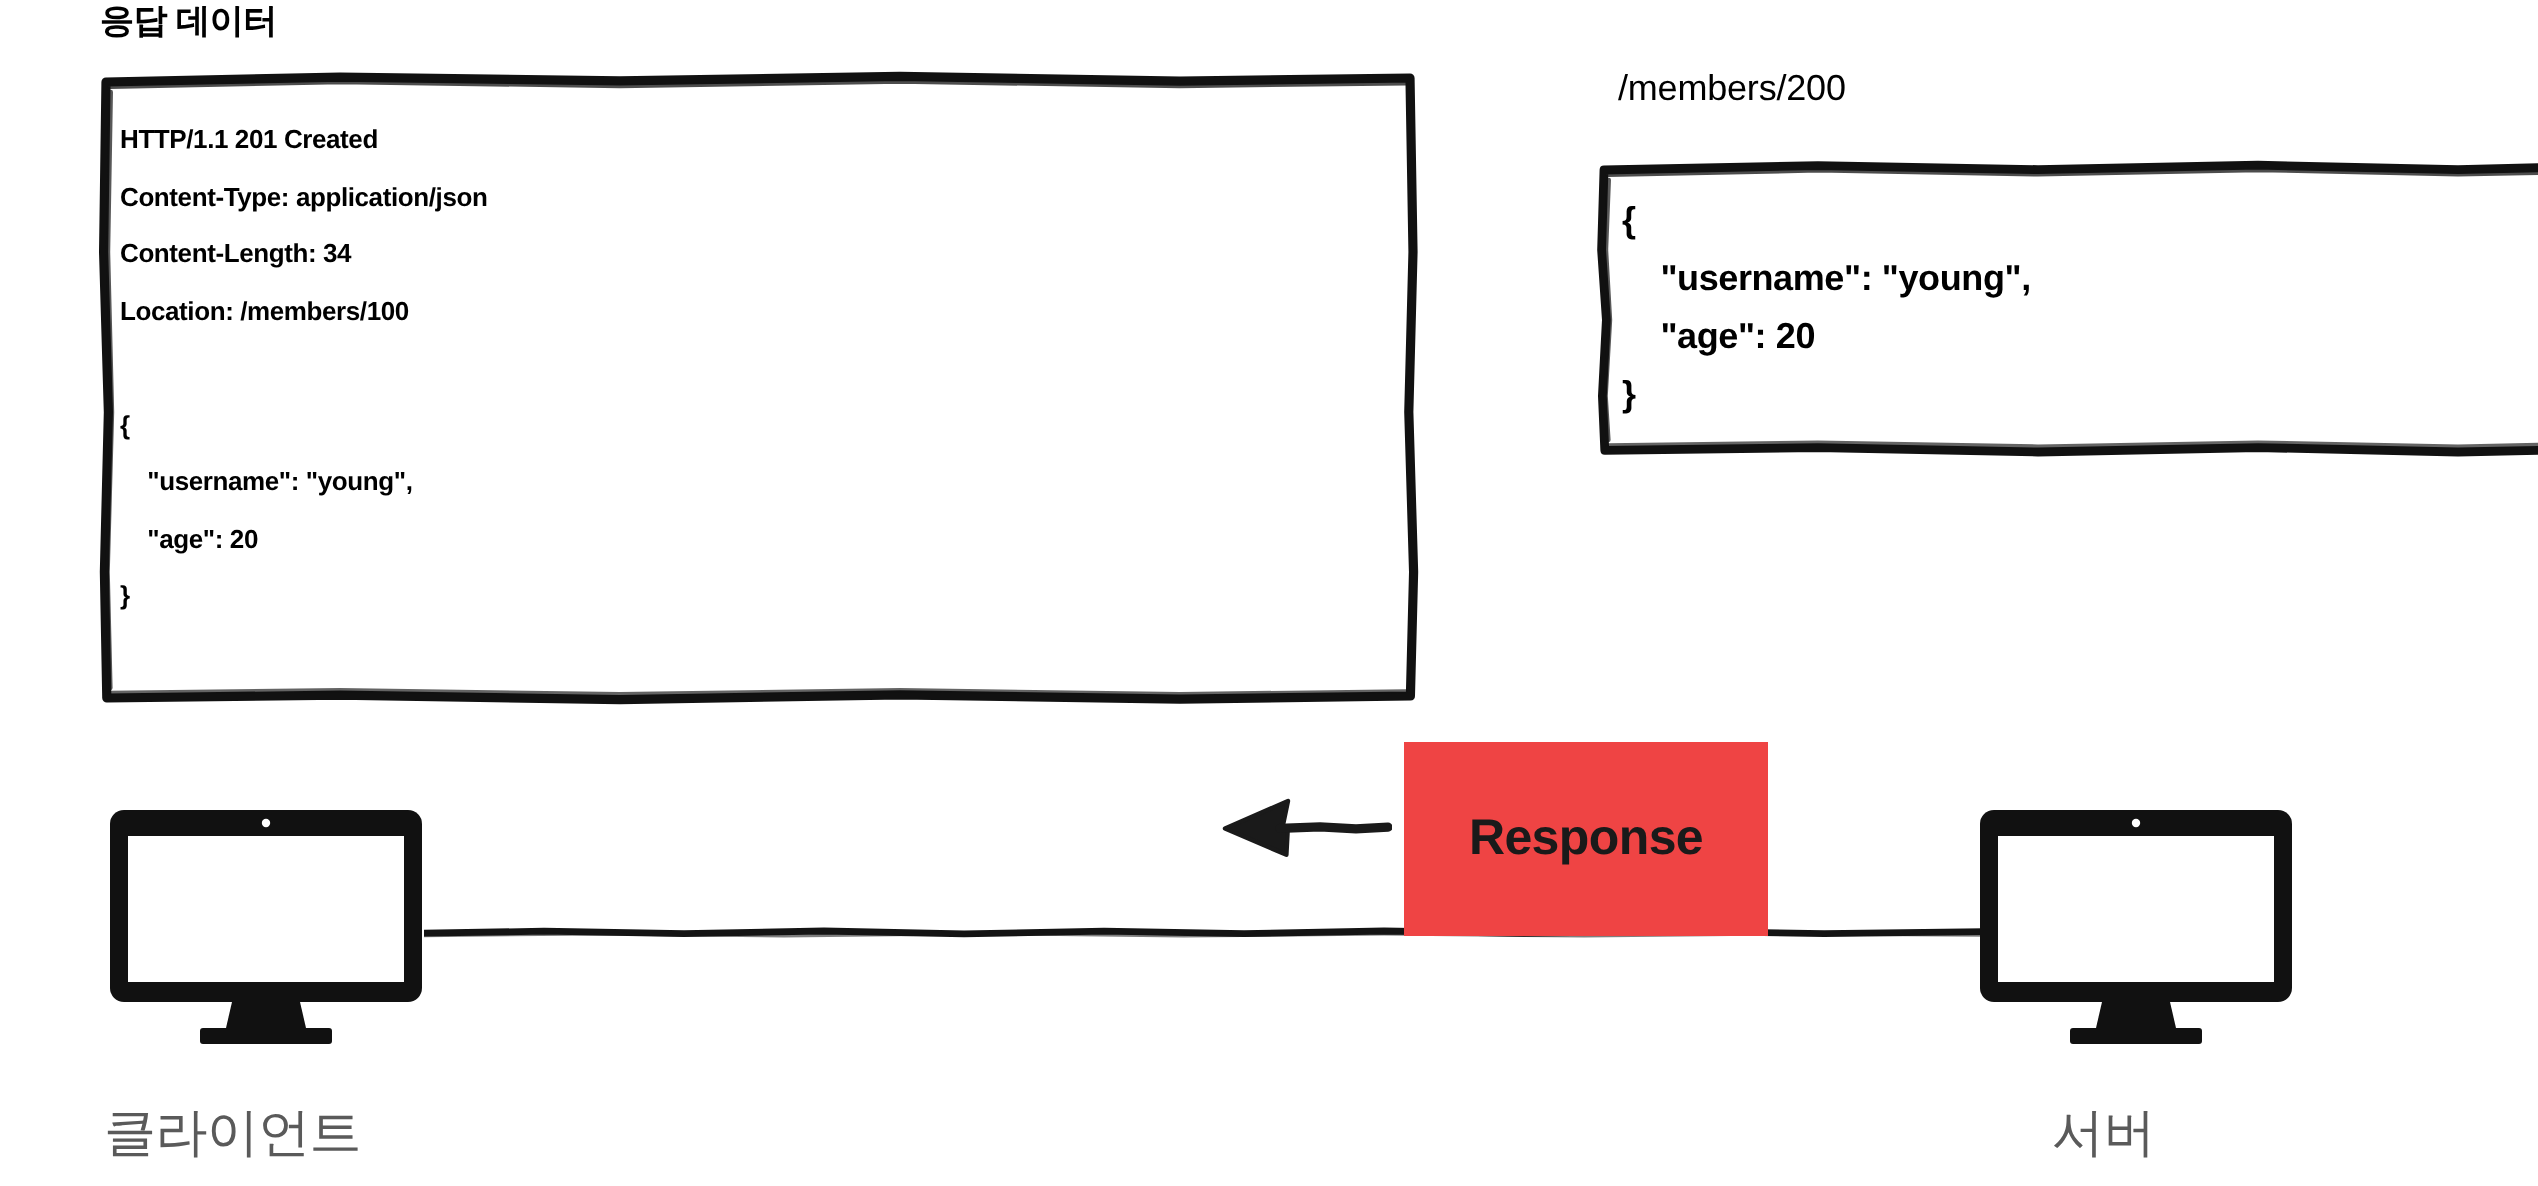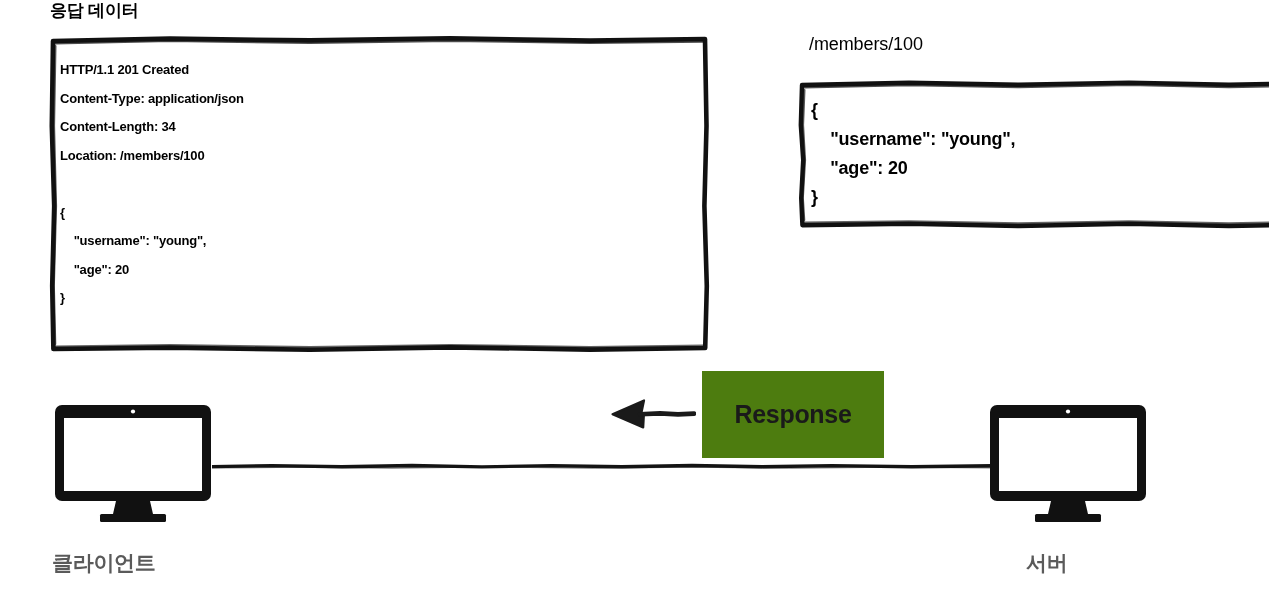--- a/index.html
+++ b/index.html
@@ -86,24 +86,24 @@
     line-height: 29px;
     letter-spacing: -0.2px;
   }
 
   
   .monitor { }
   #client-monitor { left: 10px; top: 404px; width: 158px; height: 118px; }
   #server-monitor { left: 945px; top: 404px; width: 158px; height: 118px; }
 
   .device-label {
-    font-size: 21px;
+    font-size: 26px;
     color: #5a5a5a;
     letter-spacing: -0.3px;
-    font-weight: bold;
+    font-weight: normal;
   }
   #client-label { left: 8px; top: 549px; }
   #server-label { left: 982px; top: 549px; }
 
   
   #link-line {
     left: 168px;
     top: 459px;
     width: 780px;
     height: 14px;
@@ -115,22 +115,22 @@
     top: 398px;
     width: 86px;
     height: 32px;
   }
 
   
   #response-tag {
     left: 658px;
     top: 371px;
     width: 182px;
-    height: 87px;
-    background: #4d7c0f;
+    height: 97px;
+    background: #ef4444;
     display: flex;
     align-items: center;
     justify-content: center;
   }
   #response-tag-label {
     font-size: 25px;
     font-weight: bold;
     color: #1a1a1a;
     letter-spacing: -0.3px;
   }
@@ -154,21 +154,21 @@
 Content-Type: application/json
 Content-Length: 34
 Location: /members/100
 
 {
     "username": "young",
     "age": 20
 }</div>
 </div>
 
-<div class="abs" id="resource-path-label">/members/100</div>
+<div class="abs" id="resource-path-label">/members/200</div>
 
 <div class="abs rough-box" id="resource-box">
   <svg width="503" height="148" viewBox="0 0 503 148">
     <path d="M3,5 L110,2.8 L220,4.8 L330,2.6 L430,4.8 L500,3.2
              L501.4,45 L499.4,80 L501.6,118 L500,144.6
              L430,146 L330,143.8 L220,146 L110,143.8 L3.4,145.2
              L2.2,118 L4.2,80 L1.8,45 Z" fill="none" stroke="#111111" stroke-width="4.4" stroke-linejoin="round" stroke-linecap="round"></path>
     <path d="M5,7.4 L110,5.2 L220,7.2 L330,5 L430,7.2 L498,5.8" fill="none" stroke="#111111" stroke-width="2.2" stroke-linecap="round" opacity="0.75"></path>
     <path d="M4.8,142.6 L110,141.2 L220,143.2 L330,141.2 L430,143.2 L498,141.8" fill="none" stroke="#111111" stroke-width="2" stroke-linecap="round" opacity="0.65"></path>
     <path d="M5.4,10 L4,45 L6,80 L3.8,118 L5.2,140" fill="none" stroke="#111111" stroke-width="2.2" stroke-linecap="round" opacity="0.7"></path>

